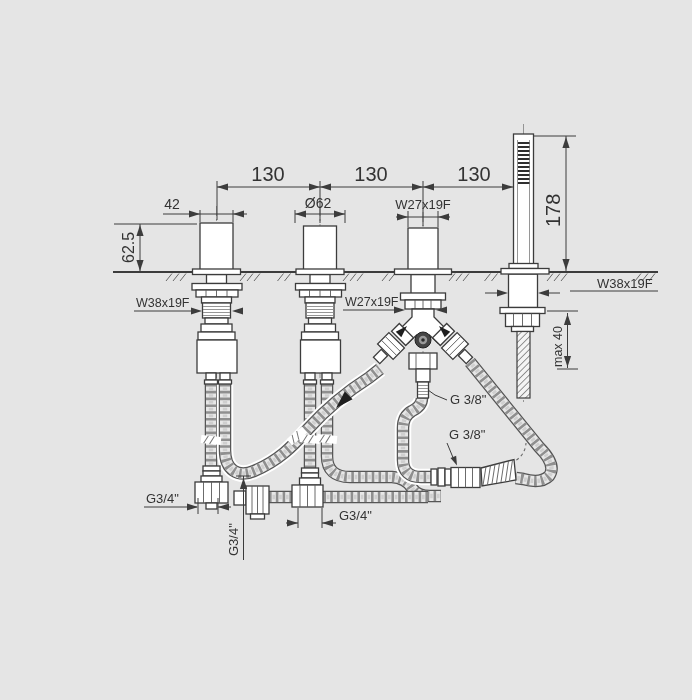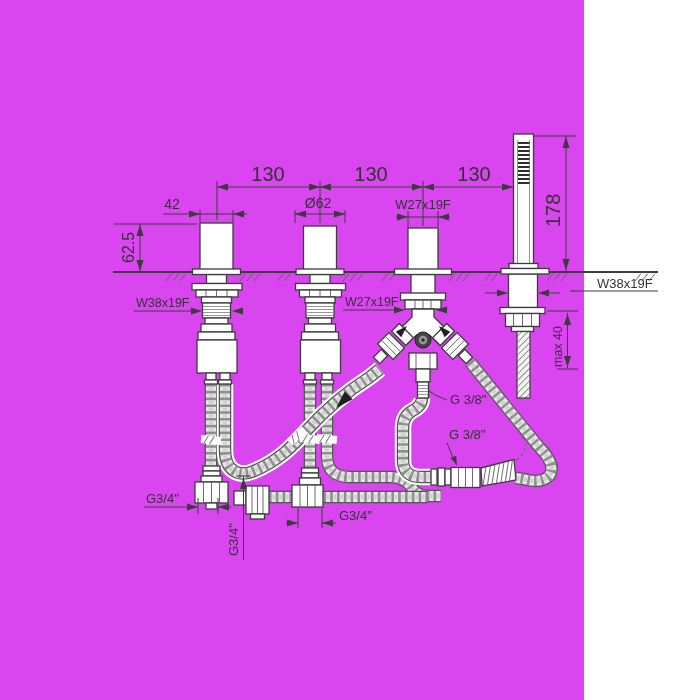--- a/index.html
+++ b/index.html
@@ -1,16 +1,16 @@
 <!DOCTYPE html>
 <html><head>
 <meta charset="utf-8">
 <style>
   html,body{margin:0;padding:0;background:#fff}
-  .page{width:584px;height:700px;background:#d946ef;position:relative}
+  .page{width:692px;height:700px;background:#e5e5e5;position:relative}
   svg{display:block}
   text{font-family:"Liberation Sans","DejaVu Sans",sans-serif;fill:#333}
   .t20{font-size:20px}.t16{font-size:16px}.t14{font-size:14px}.t13{font-size:13px}.t12{font-size:12.5px}
   .mid{text-anchor:middle}
   .deck{stroke:#3c3c3c;stroke-width:1.8;fill:none}
   .fw{fill:#fff;stroke:#3c3c3c;stroke-width:1.3}
   .fct{stroke:#5a5a5a;stroke-width:.9;fill:none}
   .thr{stroke:#8a8a8a;stroke-width:.9;fill:none}
   .dim{stroke:#3c3c3c;stroke-width:1;fill:none}
   .cl{stroke:#8a8a8a;stroke-width:.9;fill:none;stroke-dasharray:10 3 2 3}

